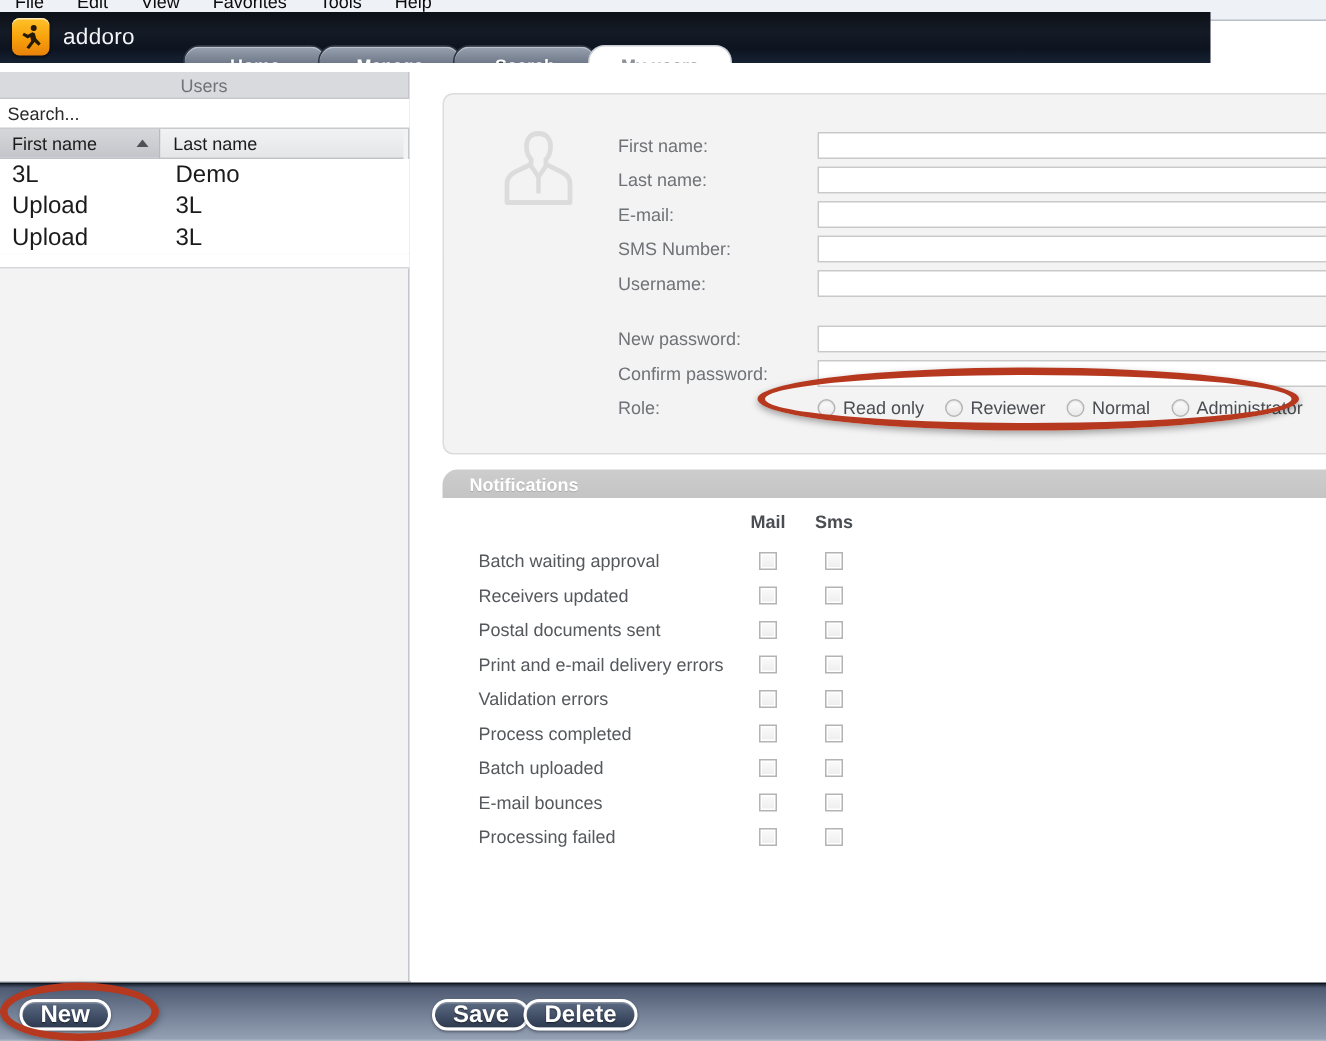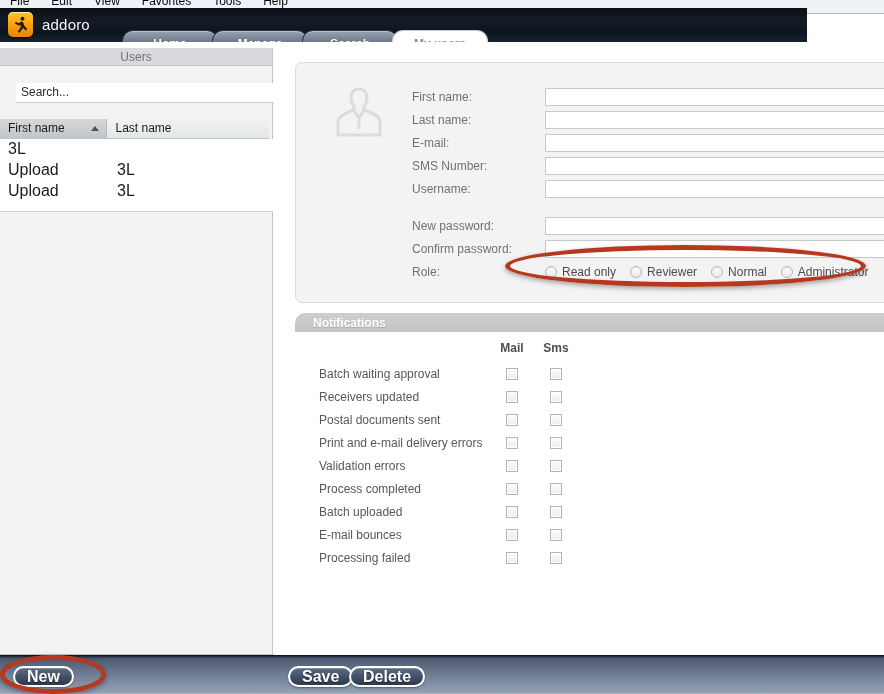--- a/index.html
+++ b/index.html
@@ -88,21 +88,21 @@
     background: #f3f3f3;
     border-right: 1px solid #c3c6cb;
   }
   .sidebar-title {
     height: 18px; width: 100%;
     background: #d9dade;
     border-bottom: 1px solid #c6c8cc;
     color: #6f7378; font-size: 12px;
     display: flex; align-items: center; justify-content: center;
   }
-  .search-wrap { padding: 16px; background:#f3f3f3; }
+  .search-wrap { padding: 0; background:#f3f3f3; }
   .search-input {
     width: 273px; height: 20px;
     border: none;
     border-bottom: 1px solid #c8cace;
     background: #ffffff;
     padding: 0 5px;
     font-size: 12px; color: #2b2b2b;
     font-family: "Liberation Sans", sans-serif;
     outline: none;
   }
@@ -316,20 +316,21 @@
           <span>First name</span>
           <span class="sort-arrow"></span>
         </div>
         <div class="col second">
           <span>Last name</span>
         </div>
       </div>
     <div class="grid-rows" id="grid-rows">
         <div class="grid-row">
           <div class="cell first">3L</div>
+          <div class="cell second">Demo</div>
         </div>
         <div class="grid-row">
           <div class="cell first">Upload</div>
           <div class="cell second">3L</div>
         </div>
         <div class="grid-row">
           <div class="cell first">Upload</div>
           <div class="cell second">3L</div>
         </div>
       </div>

